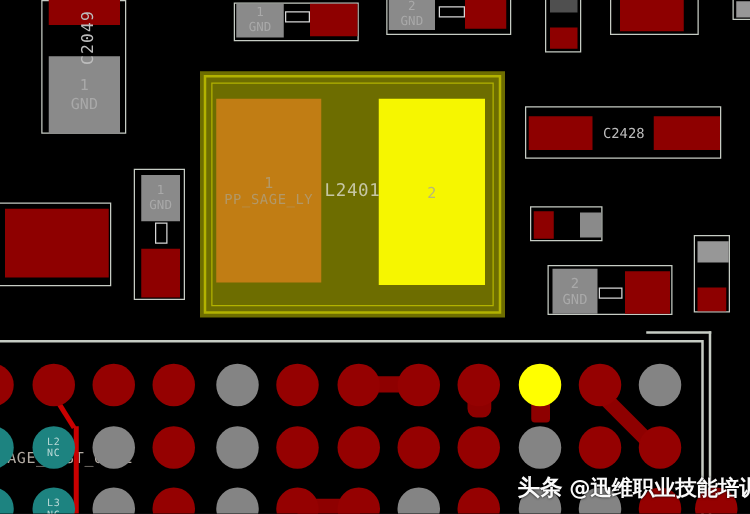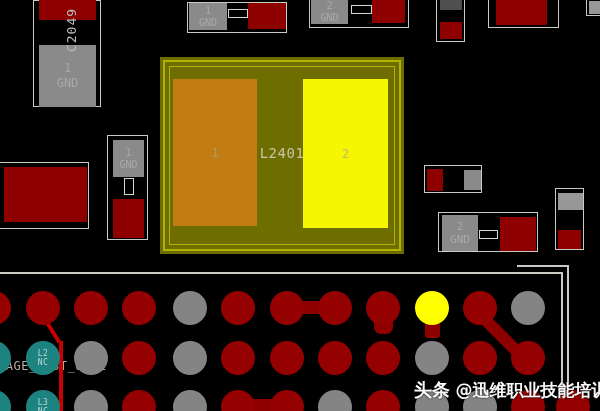--- a/index.html
+++ b/index.html
@@ -103,20 +103,21 @@
 
   <div class="box" style="left:586px;top:-2px;width:16px;height:18px">
     <div class="pad lightgray" style="left:2px;top:2px;width:12px;height:13px"></div>
   </div>
 
   <div id="inductor">
     <div class="ring1"></div>
     <div class="ring2"></div>
     <div class="ipad" id="pad-ly">
       <span class="num">1</span>
+      <span class="net">PP_SAGE_LY</span>
     </div>
     <div class="ipad" id="pad-lx">
       <span class="num">2</span>
     </div>
     <div class="refdes">L2401</div>
   </div>
 
   <div class="box" style="left:-21px;top:162px;width:110px;height:67px">
     <div class="pad red" style="left:24px;top:4px;width:83px;height:55px"></div>
     <div class="vbst-num" style="left:20px">2</div>
@@ -127,20 +128,25 @@
     <div class="pad gray" style="left:5px;top:4px;width:31px;height:37px">
       <div class="padtxt" style="font-size:10px;line-height:12px">
         <span>1</span>
         <span>GND</span>
       </div>
     </div>
     <div class="wrect" style="left:16px;top:42px;width:10px;height:17px"></div>
     <div class="pad red" style="left:5px;top:63px;width:31px;height:39px"></div>
   </div>
 
+  <div class="box" style="left:420px;top:85px;width:157px;height:42px">
+    <div class="pad red" style="left:2px;top:7px;width:51px;height:27px"></div>
+    <div class="c2428-label">C2428</div>
+    <div class="pad red" style="left:102px;top:7px;width:53px;height:27px"></div>
+  </div>
 
   <div class="box" style="left:424px;top:165px;width:58px;height:28px">
     <div class="pad red" style="left:2px;top:3px;width:16px;height:22px"></div>
     <div class="pad gray" style="left:39px;top:4px;width:17px;height:20px"></div>
   </div>
 
   <div class="box" style="left:438px;top:212px;width:100px;height:40px">
     <div class="pad gray" style="left:3px;top:2px;width:36px;height:36px">
       <div class="padtxt" style="font-size:11px;line-height:13px">
         <span>2</span>

